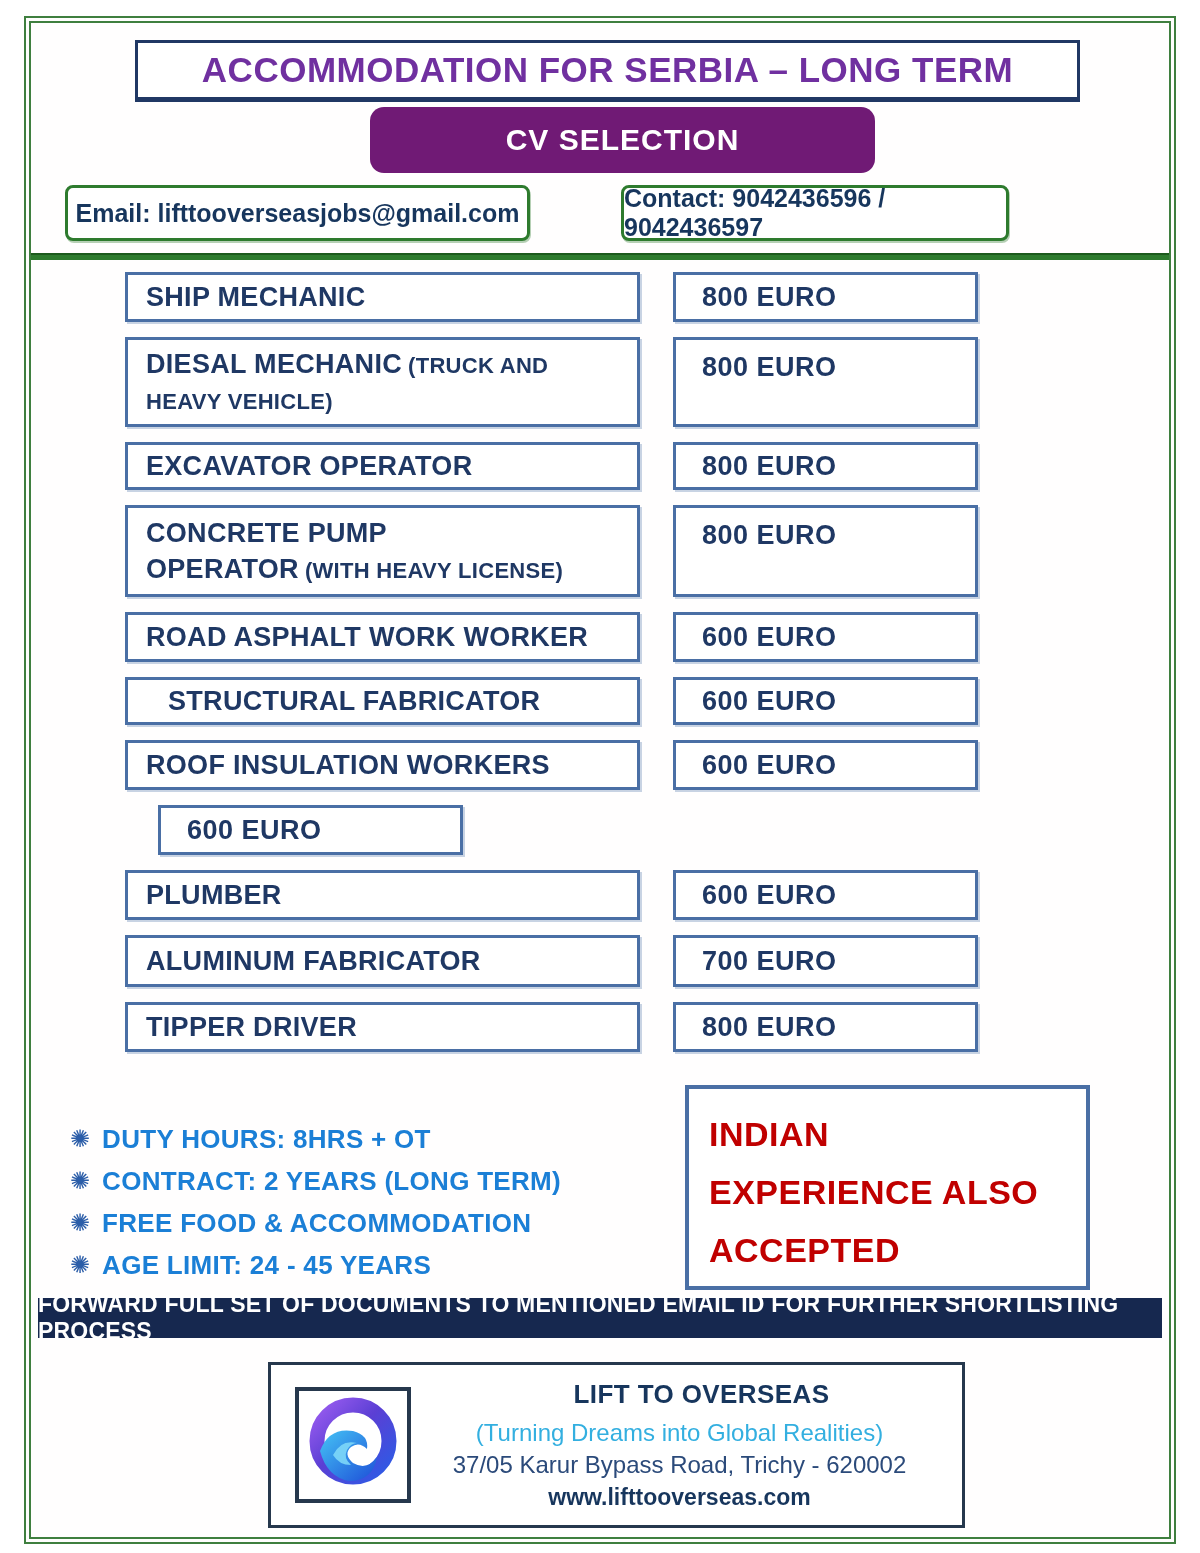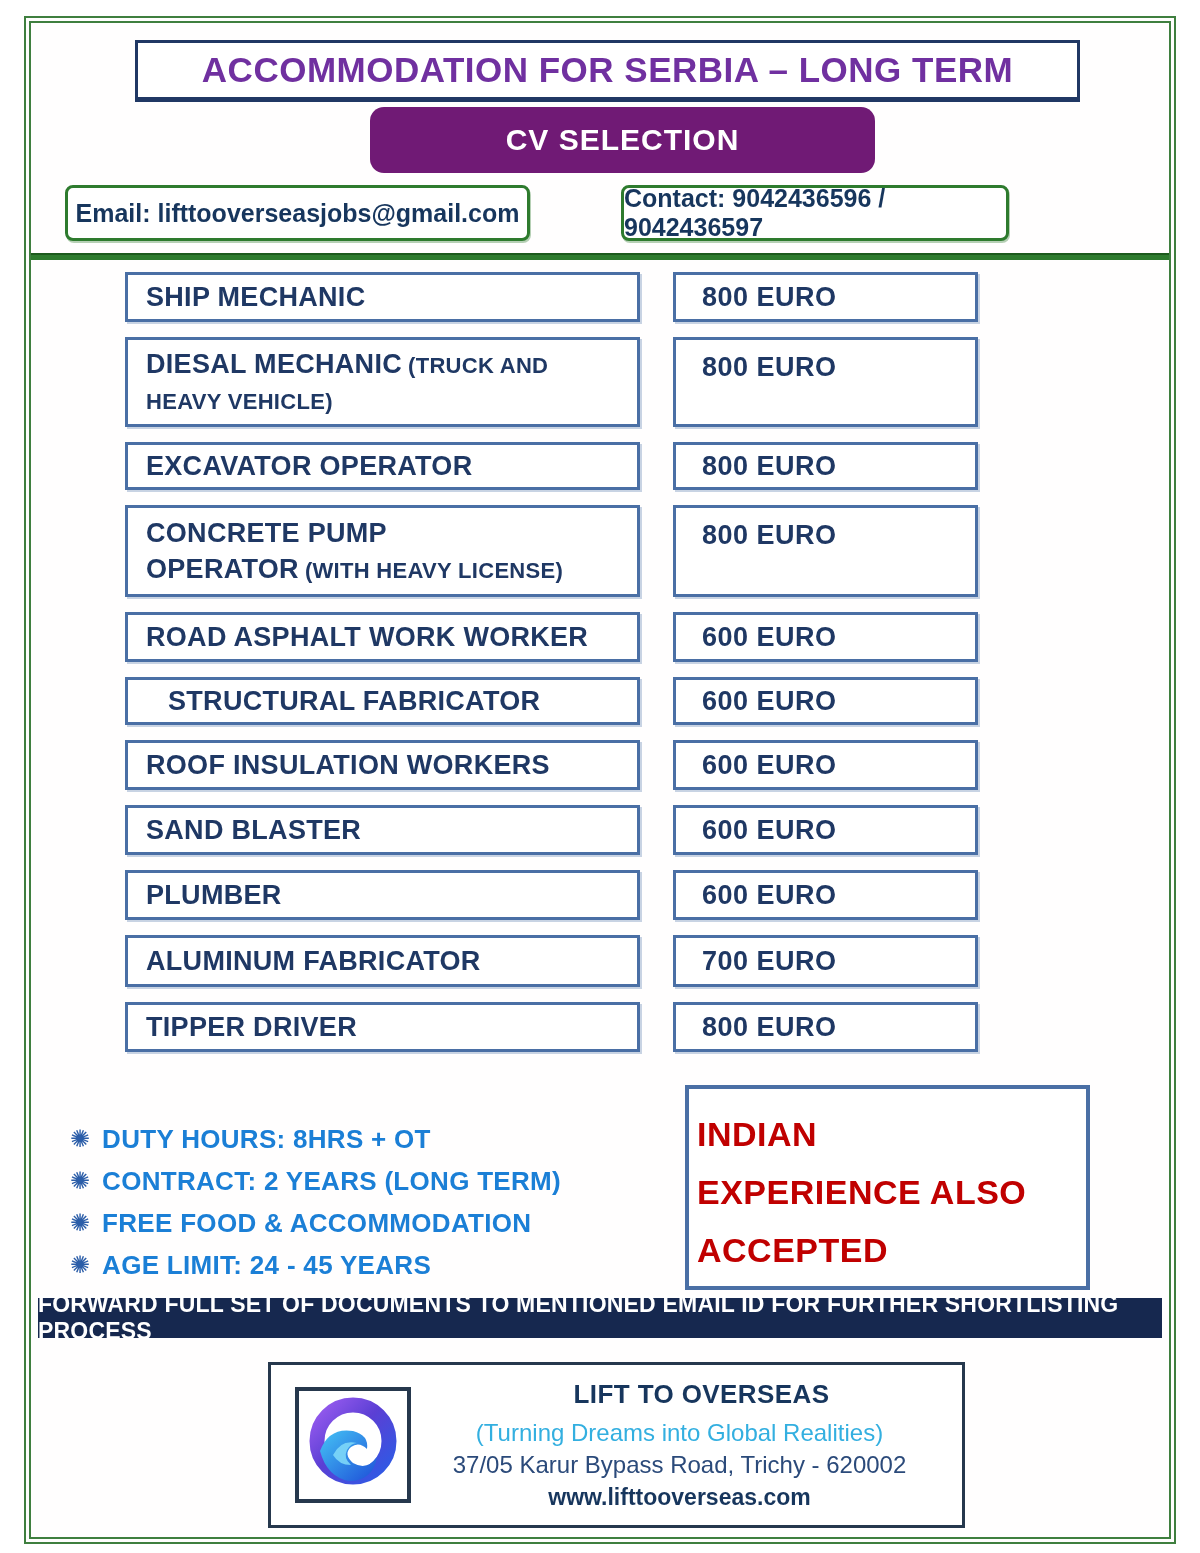--- a/index.html
+++ b/index.html
@@ -36,21 +36,21 @@
     display:flex; align-items:center; padding-left:26px; color:#1F3864; font-weight:bold;
     font-size:27px; letter-spacing:.5px; box-shadow:2px 2px 0 rgba(74,111,165,.3); }
   .row.tall .price { align-items:flex-start; padding-top:12px; }
 
   
   .terms { position:absolute; left:39px; top:1095px; list-style:none; }
   .terms li { display:flex; align-items:center; height:42px; }
   .terms .bullet { color:#2b5da8; font-size:24px; margin-right:12px; line-height:1; }
   .terms .txt { color:#1b7fd6; font-size:26px; font-weight:bold; letter-spacing:.3px; }
   .highlight { position:absolute; left:654px; top:1062px; width:405px; height:205px;
-    border:4px solid #4a6fa5; background:#fff; padding:16px 0 0 8px; }
+    border:4px solid #4a6fa5; background:#fff; padding:16px 0 0 20px; }
   .highlight .hline { color:#C00000; font-size:34px; font-weight:bold; line-height:58px; letter-spacing:.5px; }
 
   
   .banner { position:absolute; left:7px; top:1275px; width:1124px; height:40px; background:#16284f;
     display:flex; align-items:center; justify-content:center; color:#ffffff; font-weight:bold;
     font-size:23px; letter-spacing:.2px; }
 
   
   .company { position:absolute; left:237px; top:1339px; width:697px; height:166px;
     border:3px solid #26384d; background:#fff; display:flex; align-items:center; }
@@ -115,23 +115,20 @@
         </div>
       <div class="price">600 EURO</div>
     </div>
     <div class="row">
       <div class="job">
           <div class="jobtext"><span>ROOF INSULATION WORKERS</span><span class="note"></span></div>
         </div>
       <div class="price">600 EURO</div>
     </div>
     <div class="row">
-      <div class="job">
-          <div class="jobtext"><span>SAND BLASTER</span><span class="note"></span></div>
-        </div>
       <div class="price">600 EURO</div>
     </div>
     <div class="row">
       <div class="job">
           <div class="jobtext"><span>PLUMBER</span><span class="note"></span></div>
         </div>
       <div class="price">600 EURO</div>
     </div>
     <div class="row" style="height:52px">
       <div class="job">

